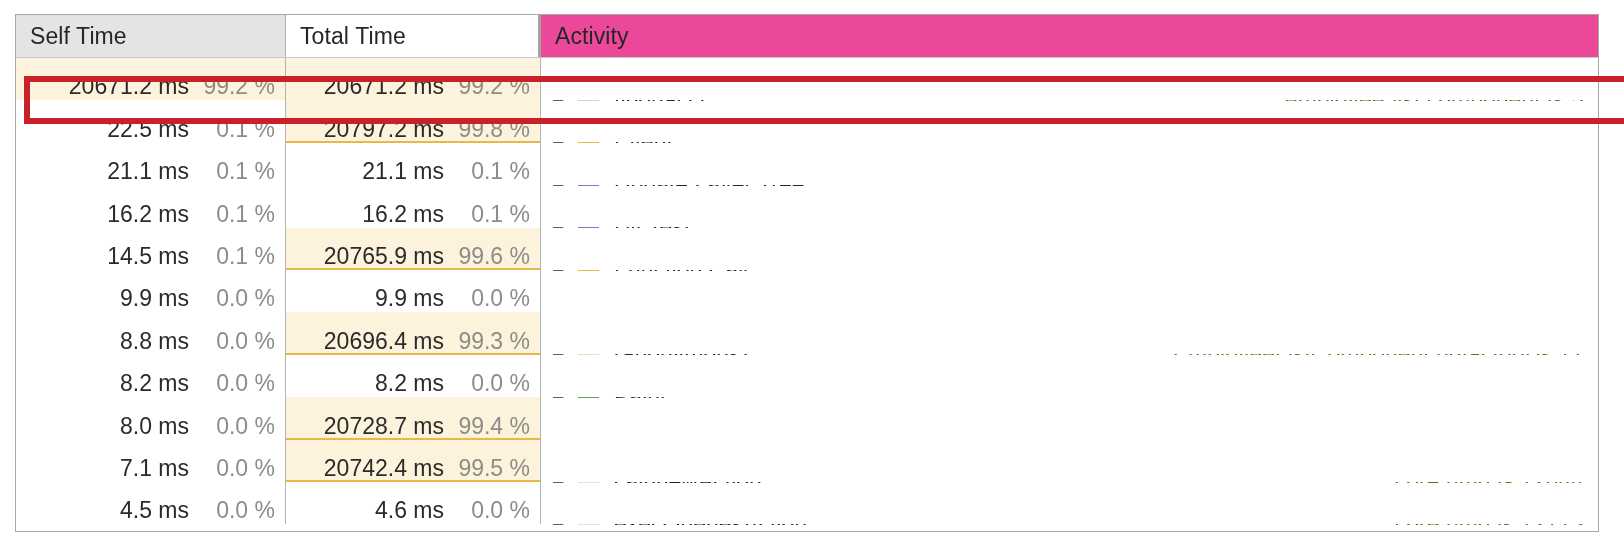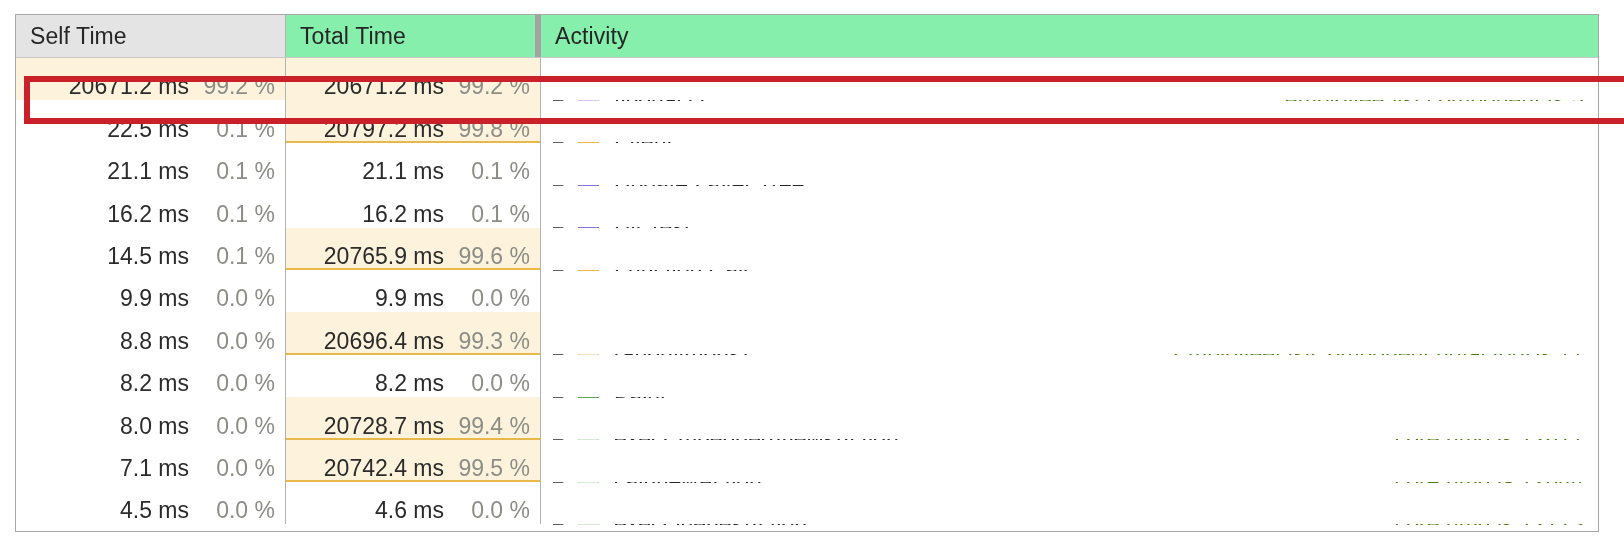--- a/index.html
+++ b/index.html
@@ -40,22 +40,22 @@
   .th {
     display: flex;
     align-items: center;
     font-size: 23px;
     color: #262626;
     padding-left: 14px;
     box-sizing: border-box;
     letter-spacing: 0.1px;
   }
   .th.self  { width: 270px; border-right: 1px solid #b3b3b3; }
-  .th.total { width: 255px; background:#86efac; border-right: 6px solid #a3a3a3; }
-  .th.activity { flex: 1; background:#86efac; }
+  .th.total { width: 255px; background:#ffffff; border-right: 3px solid #a3a3a3; }
+  .th.activity { flex: 1; background:#ec4899; }
 
   
   .tree-body { background: #ffffff; }
   .row {
     display: flex;
     height: 42.4px;
     align-items: stretch;
   }
 
   .cell-num {
@@ -303,27 +303,20 @@
       <div class="row">
         <div class="cell-num self">
           <span class="num-text">8.0 ms</span>
           <span class="pct-text">0.0 %</span>
         </div>
         <div class="cell-num total">
           <div class="bar" style="width: 100%;"></div>
           <span class="num-text">20728.7 ms</span>
           <span class="pct-text">99.4 %</span>
         </div>
-        <div class="cell-activity">
-          <div class="disclosure"></div>
-          <div class="swatch" style="background: rgb(212, 236, 208);"></div>
-          <span class="activity-name">execEmbeddedViewsAction</span>
-          <div class="spacer"></div>
-          <a class="source-link">core.umd.js:12617</a>
-        </div>
       </div>
       <div class="row">
         <div class="cell-num self">
           <span class="num-text">7.1 ms</span>
           <span class="pct-text">0.0 %</span>
         </div>
         <div class="cell-num total">
           <div class="bar" style="width: 100%;"></div>
           <span class="num-text">20742.4 ms</span>
           <span class="pct-text">99.5 %</span>

